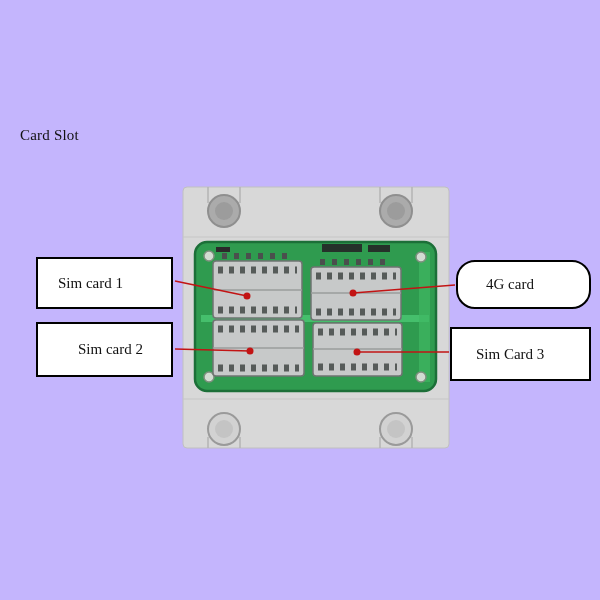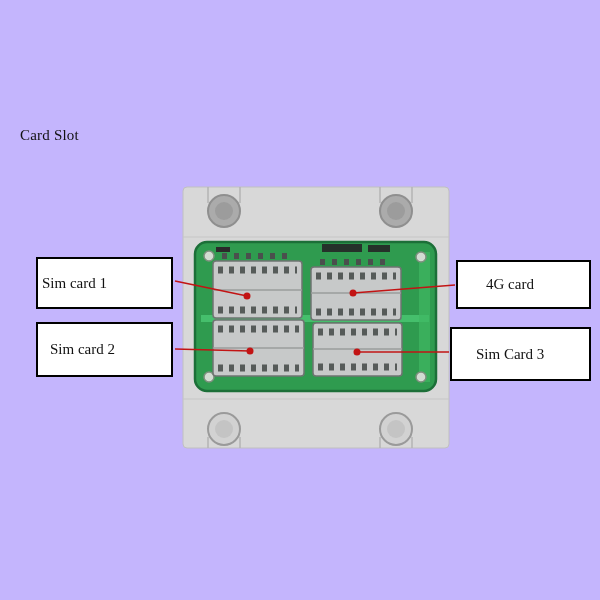--- a/index.html
+++ b/index.html
@@ -33,23 +33,23 @@
   .callout {
     position: absolute;
     background: #ffffff;
     border: 2px solid #000000;
     box-sizing: border-box;
     display: flex;
     align-items: center;
     font-size: 15px;
     color: #111111;
   }
-  .callout-sim1 { left: 36px;  top: 257px; width: 137px; height: 52px; padding-left: 4px; }
-  .callout-sim2 { left: 36px;  top: 322px; width: 137px; height: 55px; padding-left: 12px; }
-  .callout-4g   { left: 456px; top: 260px; width: 135px; height: 49px; padding-left: 28px; }
+  .callout-sim1 { left: 36px;  top: 257px; width: 137px; height: 52px; padding-left: 20px; }
+  .callout-sim2 { left: 36px;  top: 322px; width: 137px; height: 55px; padding-left: 12px; justify-content: center; }
+  .callout-4g   { left: 456px; top: 260px; width: 135px; height: 49px; padding-left: 28px; border-radius: 19px; }
   .callout-sim3 { left: 450px; top: 327px; width: 141px; height: 54px; padding-left: 24px; }
 </style>
 </head>
 <body>
 
 <div id="canvas">
 
   <div class="page-title">Card Slot</div>
 
   <svg class="overlay" viewBox="0 0 600 600" xmlns="http://www.w3.org/2000/svg">

